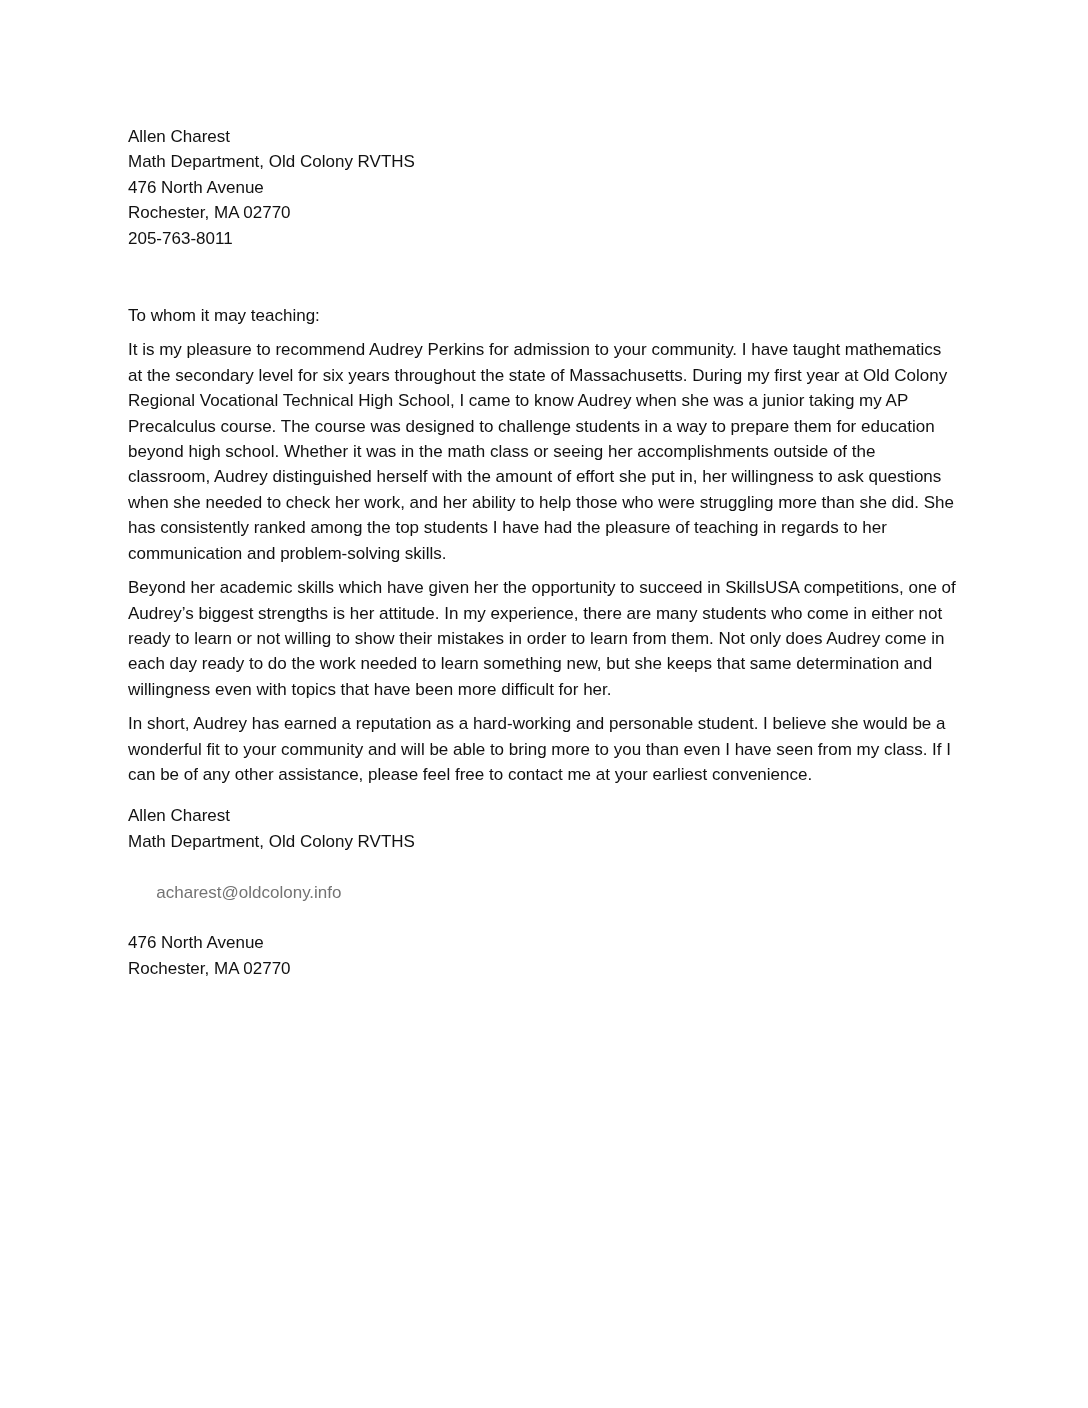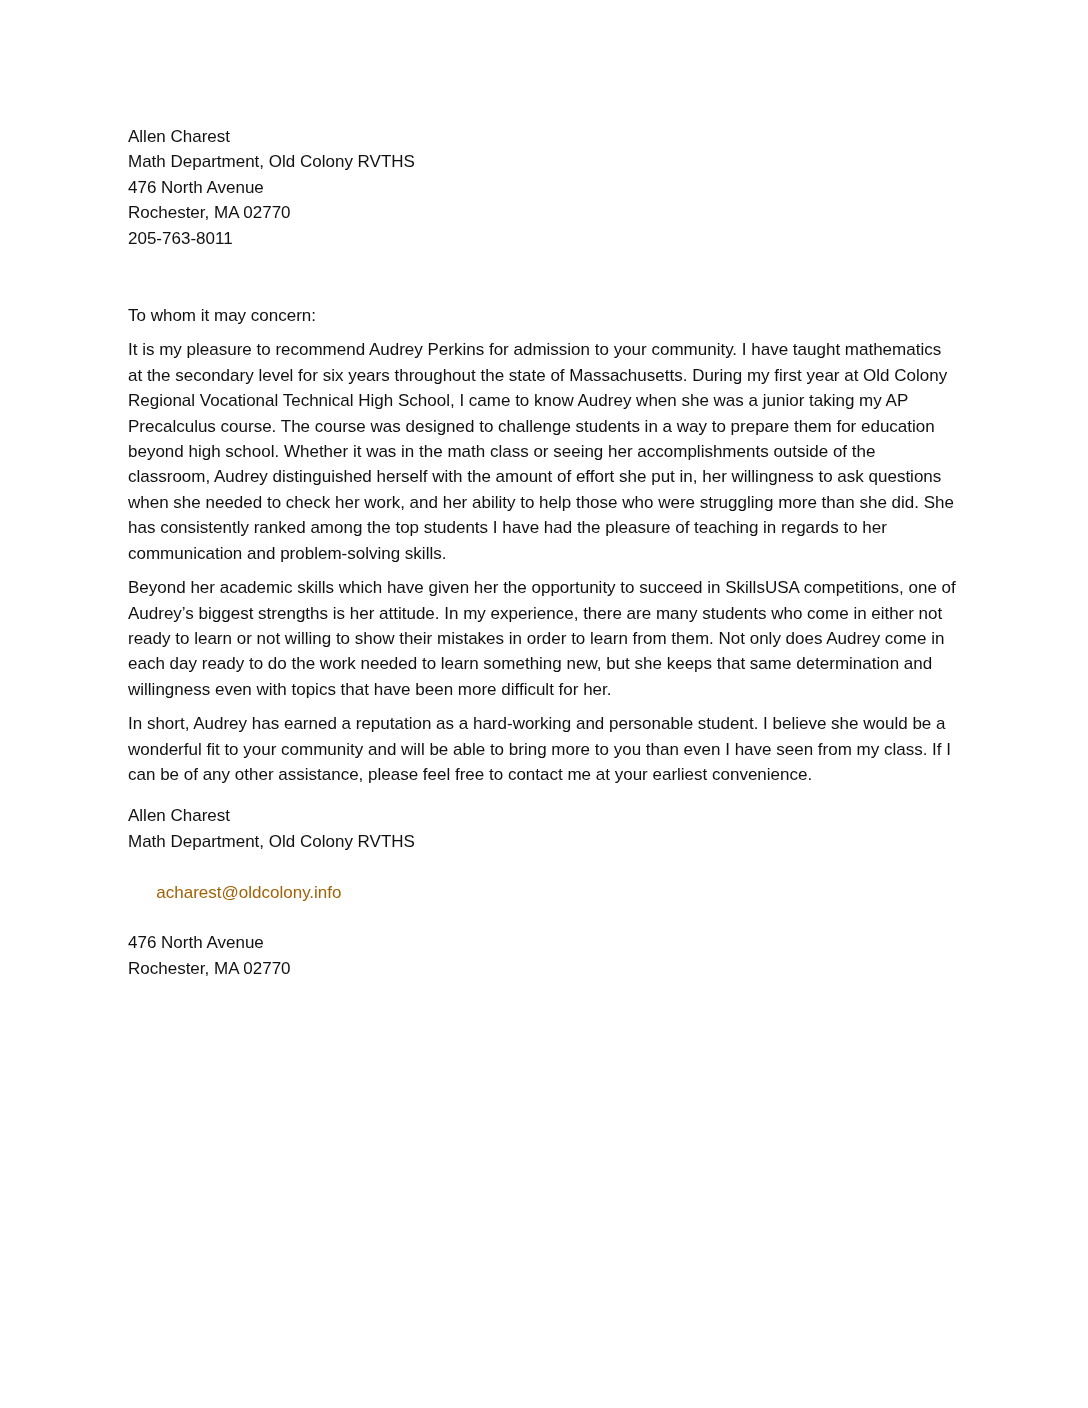--- a/index.html
+++ b/index.html
@@ -26,40 +26,40 @@
     margin: 52px 0 9px 0;
   }
   .body-para {
     margin: 0 0 9px 0;
     max-width: 836px;
   }
   .signature {
     margin-top: 16px;
   }
   .email-link {
-    color: #a16207;
+    color: #737373;
     text-decoration: none;
     cursor: pointer;
     text-align: right;
   }
 </style>
 </head>
 <body>
 
 <div class="page">
 
   <div class="sender-block">
     <div class="addr-line">Allen Charest</div>
     <div class="addr-line">Math Department, Old Colony RVTHS</div>
     <div class="addr-line">476 North Avenue</div>
     <div class="addr-line">Rochester, MA 02770</div>
     <div class="addr-line">205-763-8011</div>
   </div>
 
-  <p class="salutation">To whom it may concern:</p>
+  <p class="salutation">To whom it may teaching:</p>
 
   <p class="body-para">It is my pleasure to recommend Audrey Perkins for admission to your community. I have taught mathematics at the secondary level for six years throughout the state of Massachusetts. During my first year at Old Colony Regional Vocational Technical High School, I came to know Audrey when she was a junior taking my AP Precalculus course. The course was designed to challenge students in a way to prepare them for education beyond high school. Whether it was in the math class or seeing her accomplishments outside of the classroom, Audrey distinguished herself with the amount of effort she put in, her willingness to ask questions when she needed to check her work, and her ability to help those who were struggling more than she did. She has consistently ranked among the top students I have had the pleasure of teaching in regards to her communication and problem-solving skills.</p>
   <p class="body-para">Beyond her academic skills which have given her the opportunity to succeed in SkillsUSA competitions, one of Audrey’s biggest strengths is her attitude. In my experience, there are many students who come in either not ready to learn or not willing to show their mistakes in order to learn from them. Not only does Audrey come in each day ready to do the work needed to learn something new, but she keeps that same determination and willingness even with topics that have been more difficult for her.</p>
   <p class="body-para">In short, Audrey has earned a reputation as a hard-working and personable student. I believe she would be a wonderful fit to your community and will be able to bring more to you than even I have seen from my class. If I can be of any other assistance, please feel free to contact me at your earliest convenience.</p>
 
   <div class="signature">
     <div class="addr-line">Allen Charest</div>
     <div class="addr-line">Math Department, Old Colony RVTHS</div>
     <div class="addr-line">
       <a class="email-link">acharest@oldcolony.info</a>

